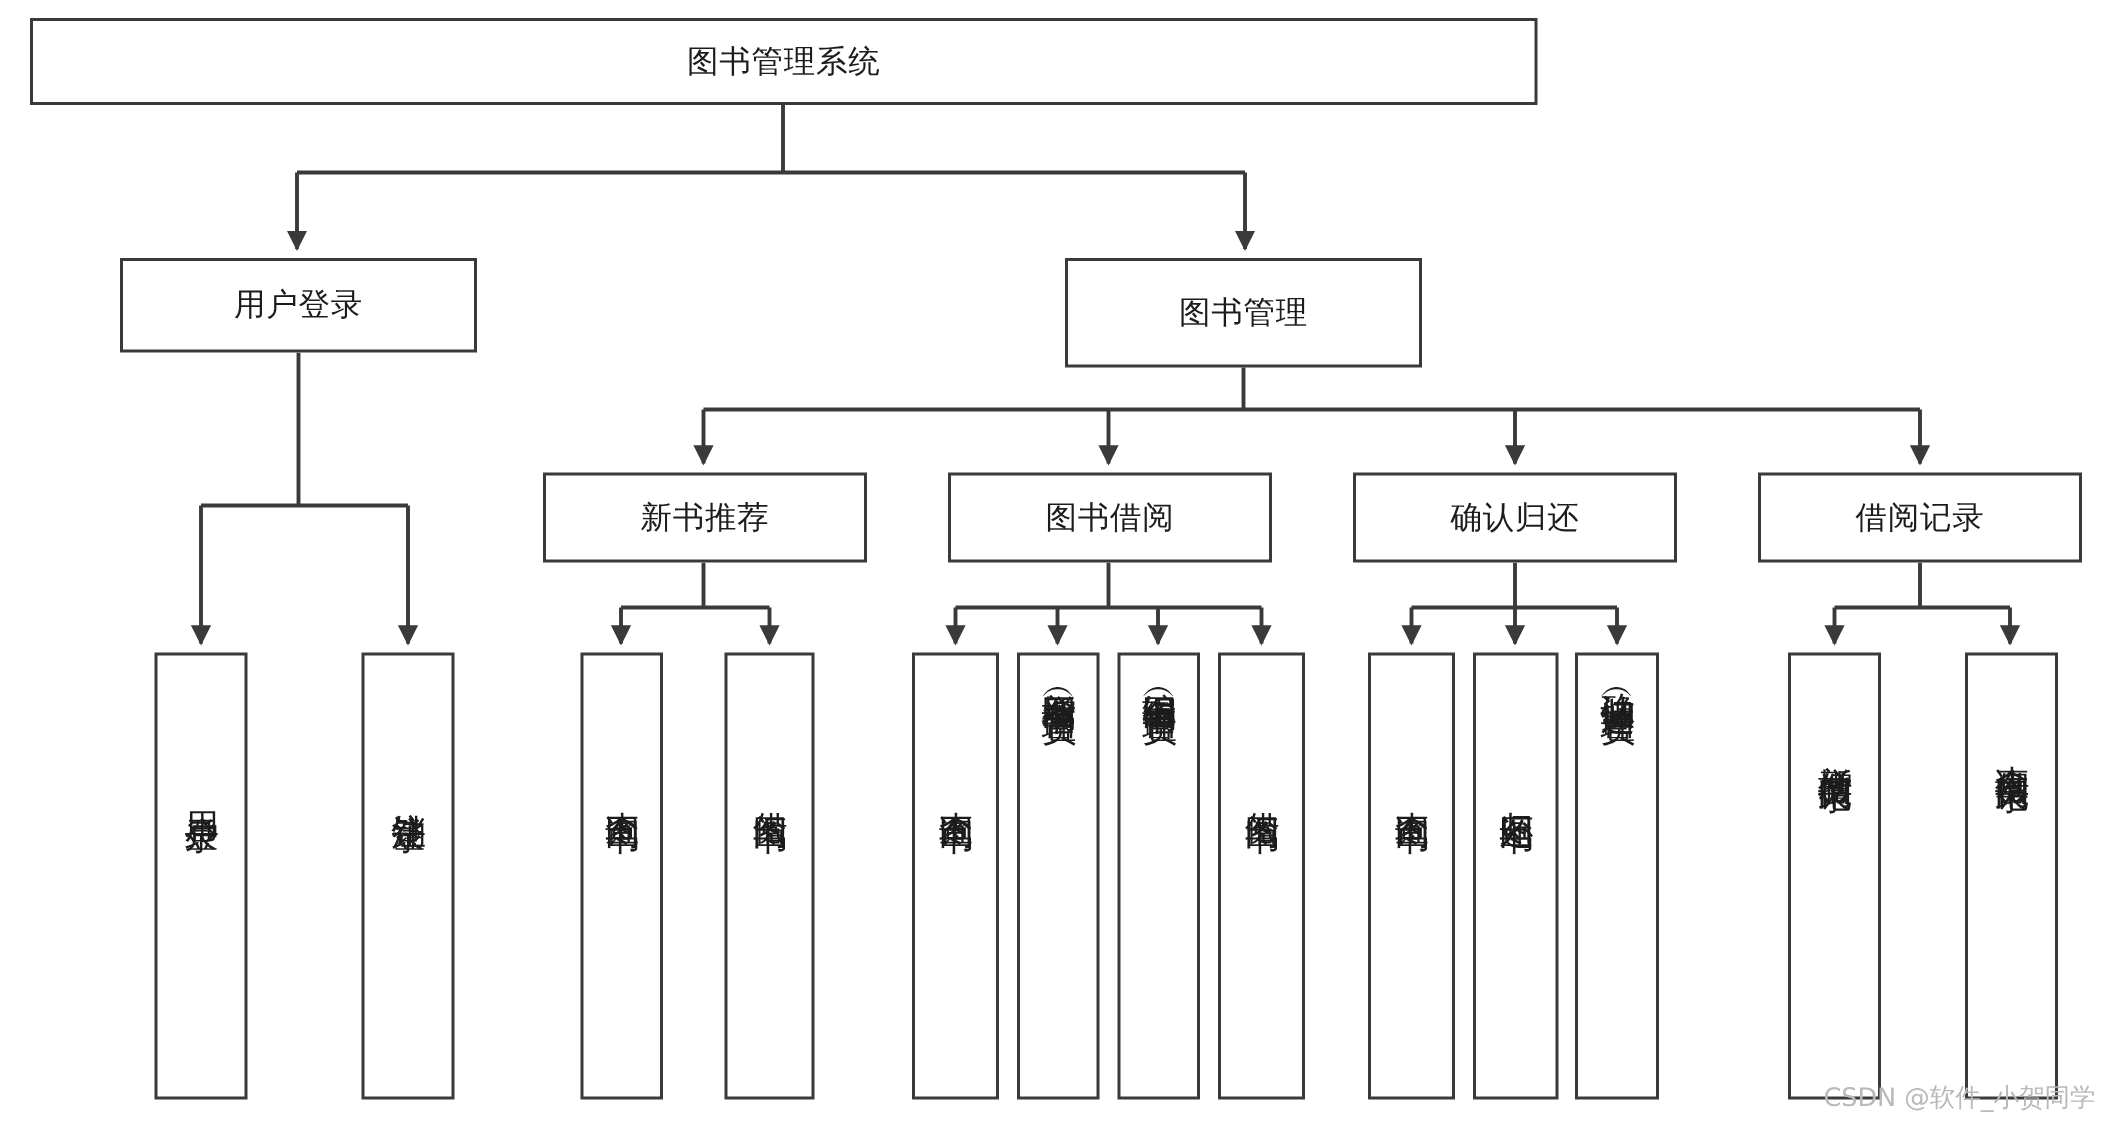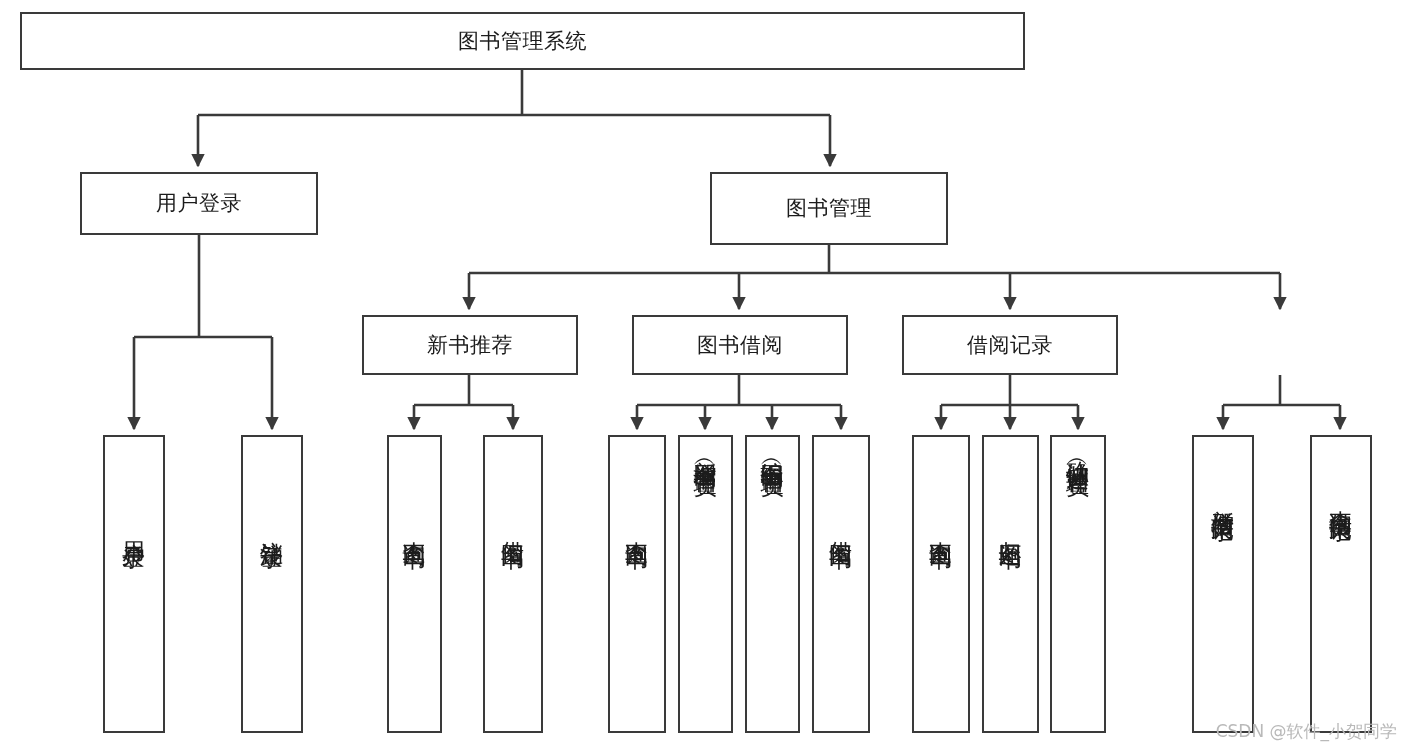--- a/index.html
+++ b/index.html
@@ -147,20 +147,23 @@
     <span class="node-label">图书管理</span>
   </div>
 
   <div class="node horiz" style="left:362px; top:315px; width:216px; height:60px;">
     <span class="node-label">新书推荐</span>
   </div>
   <div class="node horiz" style="left:632px; top:315px; width:216px; height:60px;">
     <span class="node-label">图书借阅</span>
   </div>
   <div class="node horiz" style="left:902px; top:315px; width:216px; height:60px;">
+    <span class="node-label">确认归还</span>
+  </div>
+  <div class="node horiz" style="left:1172px; top:315px; width:216px; height:60px;">
     <span class="node-label">借阅记录</span>
   </div>
 
   <div class="node vert short" style="left:103px; top:435px; width:62px; height:298px;">
     <span class="node-label">用户登录</span>
   </div>
   <div class="node vert short" style="left:241px; top:435px; width:62px; height:298px;">
     <span class="node-label">注销登录</span>
   </div>
 

